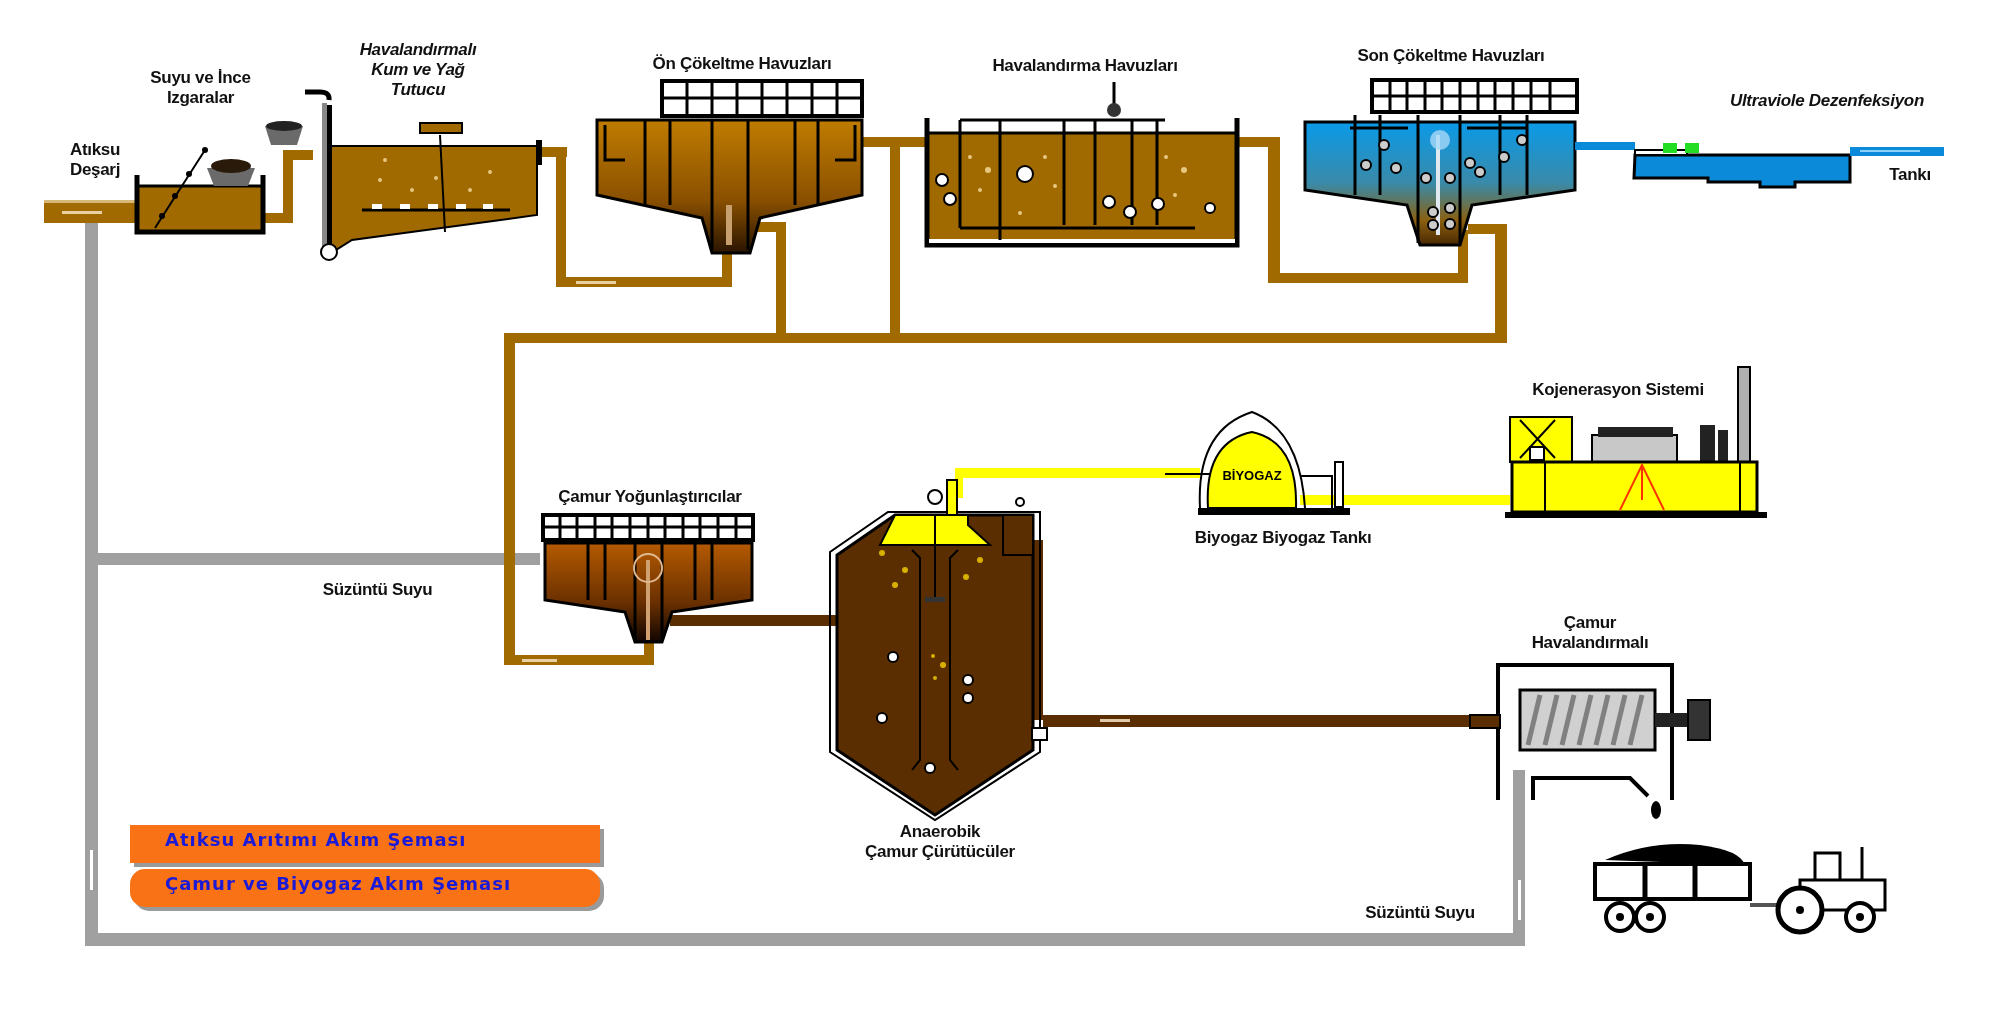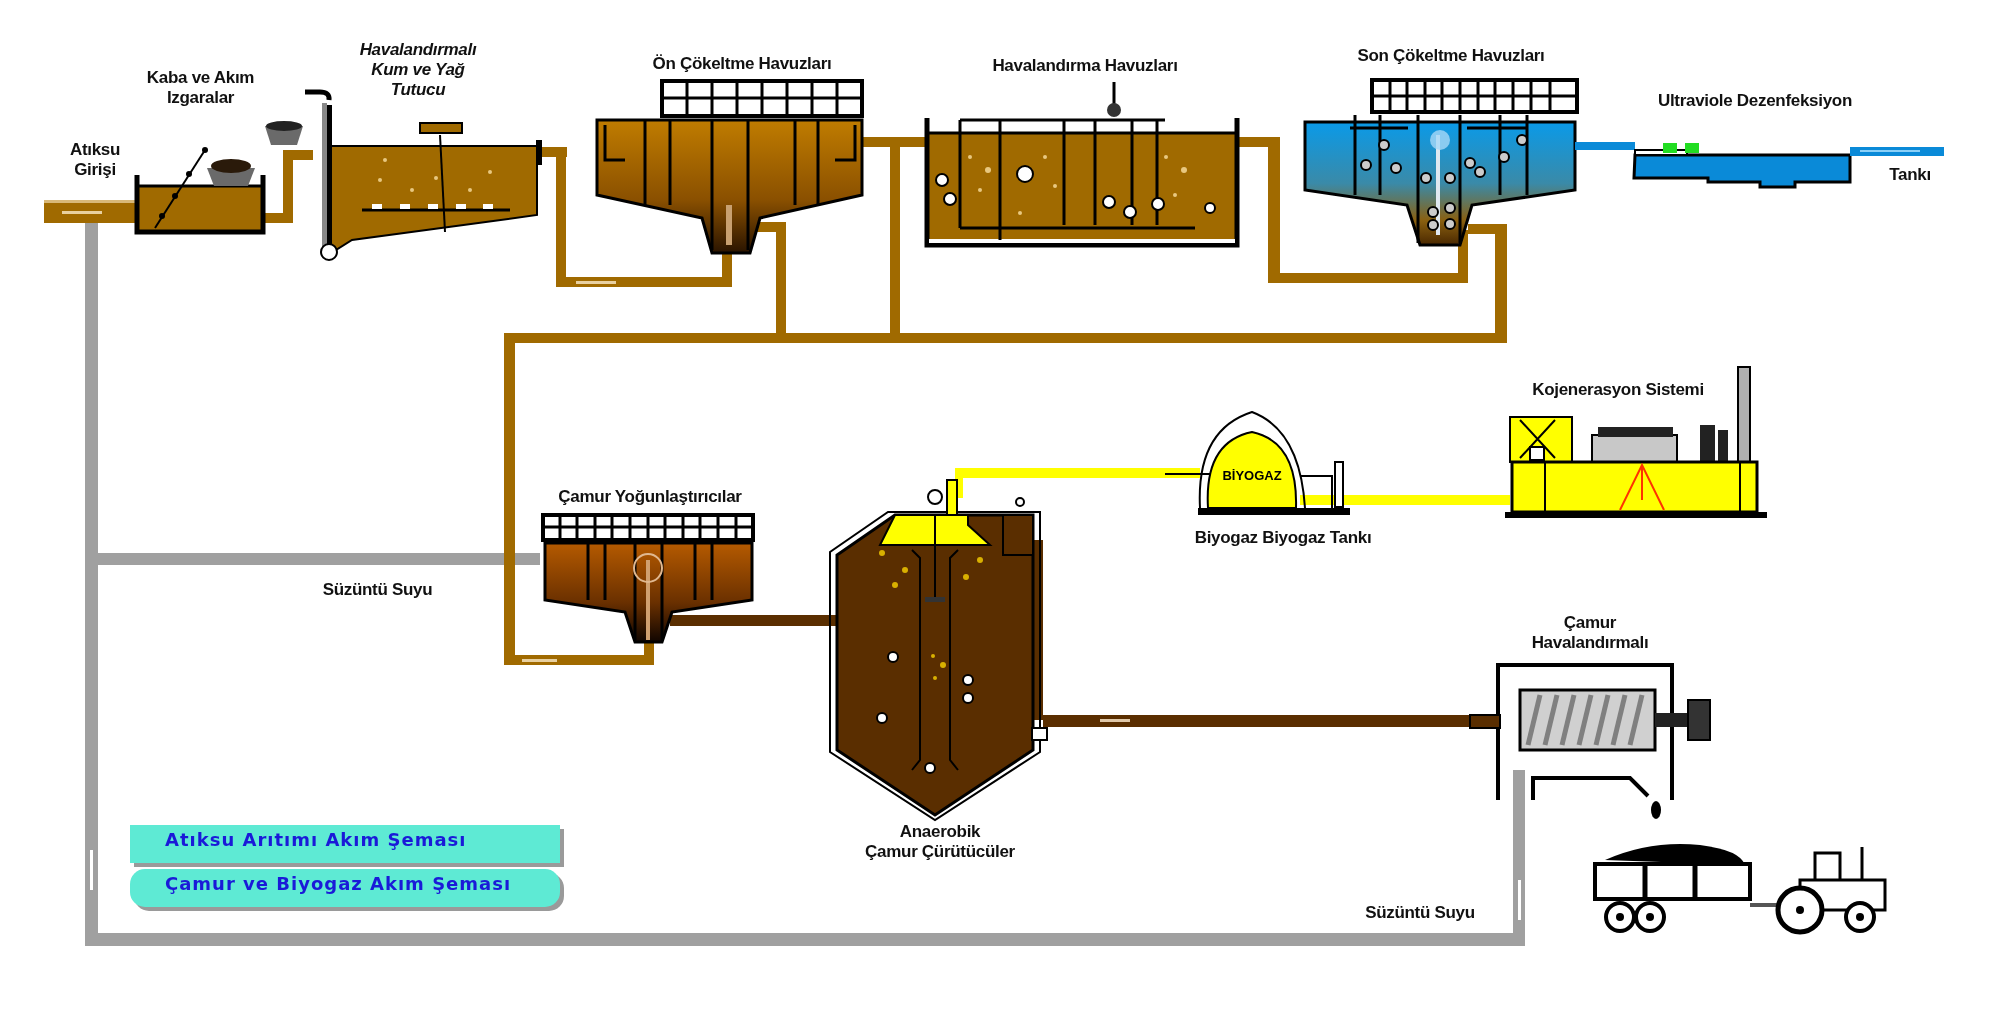--- a/index.html
+++ b/index.html
@@ -1,19 +1,19 @@
 <!DOCTYPE html>
 <html><head>
 <meta charset="utf-8">
 <style>
   html, body { margin:0; padding:0; background:#ffffff; }
   body { width:2000px; height:1027px; position:relative; overflow:hidden; font-family:"DejaVu Sans", sans-serif; }
   #stage { position:absolute; left:0; top:0; width:2000px; height:1027px; }
   .lbl { position:absolute; font-family:"Liberation Sans", sans-serif; font-weight:bold; font-size:17px; color:#111; text-align:center; line-height:20px; white-space:nowrap; letter-spacing:-0.3px; }
-  .legend-btn { position:absolute; left:130px; width:430px; height:38px; background:#5eead4; box-shadow:4px 4px 0 #9a9a9a; cursor:pointer; }
+  .legend-btn { position:absolute; left:130px; width:430px; height:38px; background:#f97316; box-shadow:4px 4px 0 #9a9a9a; cursor:pointer;padding-left:40px; }
   .legend-btn span { position:absolute; left:35px; top:4px; font-family:"DejaVu Sans", sans-serif; font-weight:bold; font-size:18px; color:#1a1ad8; letter-spacing:1px; white-space:nowrap; }
 </style>
 </head>
 <body>
 
 <svg id="stage" viewBox="0 0 2000 1027" xmlns="http://www.w3.org/2000/svg">
   <defs>
     <linearGradient id="gBrown" x1="0" y1="0" x2="0" y2="1">
       <stop offset="0" stop-color="#c07c00"></stop>
       <stop offset="0.6" stop-color="#8a5000"></stop>
@@ -371,35 +371,35 @@
     <line x1="1862" y1="847" x2="1862" y2="880" stroke="#000" stroke-width="3"></line>
     <circle cx="1800" cy="910" r="22" fill="#fff" stroke="#000" stroke-width="5"></circle>
     <circle cx="1800" cy="910" r="4" fill="#000"></circle>
     <circle cx="1860" cy="917" r="14" fill="#fff" stroke="#000" stroke-width="4"></circle>
     <circle cx="1860" cy="917" r="4" fill="#000"></circle>
   </g>
 </svg>
 
 <div class="lbl" style="left:60px; top:140px; width:70px;">
   <div>Atıksu</div>
-  <div>Girişi</div>
+  <div>Deşarj</div>
 </div>
 <div class="lbl" style="left:128px; top:68px; width:145px;">
-  <div>Kaba ve Akım</div>
+  <div>Suyu ve İnce</div>
   <div>Izgaralar</div>
 </div>
 <div class="lbl" style="left:333px; top:40px; width:170px;font-style:italic;">
   <div>Havalandırmalı</div>
   <div>Kum ve Yağ</div>
   <div>Tutucu</div>
 </div>
 <div class="lbl" style="left:612px; top:54px; width:260px;">Ön Çökeltme Havuzları</div>
 <div class="lbl" style="left:955px; top:56px; width:260px;">Havalandırma Havuzları</div>
 <div class="lbl" style="left:1320px; top:46px; width:262px;">Son Çökeltme Havuzları</div>
-<div class="lbl" style="left:1620px; top:91px; width:270px;">Ultraviole Dezenfeksiyon</div>
+<div class="lbl" style="left:1692px; top:91px; width:270px;font-style:italic;">Ultraviole Dezenfeksiyon</div>
 <div class="lbl" style="left:1875px; top:165px; width:70px;">Tankı</div>
 <div class="lbl" style="left:520px; top:487px; width:260px;">Çamur Yoğunlaştırıcılar</div>
 <div class="lbl" style="left:300px; top:580px; width:155px;">Süzüntü Suyu</div>
 <div class="lbl" style="left:840px; top:822px; width:200px;">
   <div>Anaerobik</div>
   <div>Çamur Çürütücüler</div>
 </div>
 <div class="lbl" style="left:1148px; top:528px; width:270px;">Biyogaz Biyogaz Tankı</div>
 <div class="lbl" style="left:1498px; top:380px; width:240px;">Kojenerasyon Sistemi</div>
 <div class="lbl" style="left:1500px; top:613px; width:180px;">

